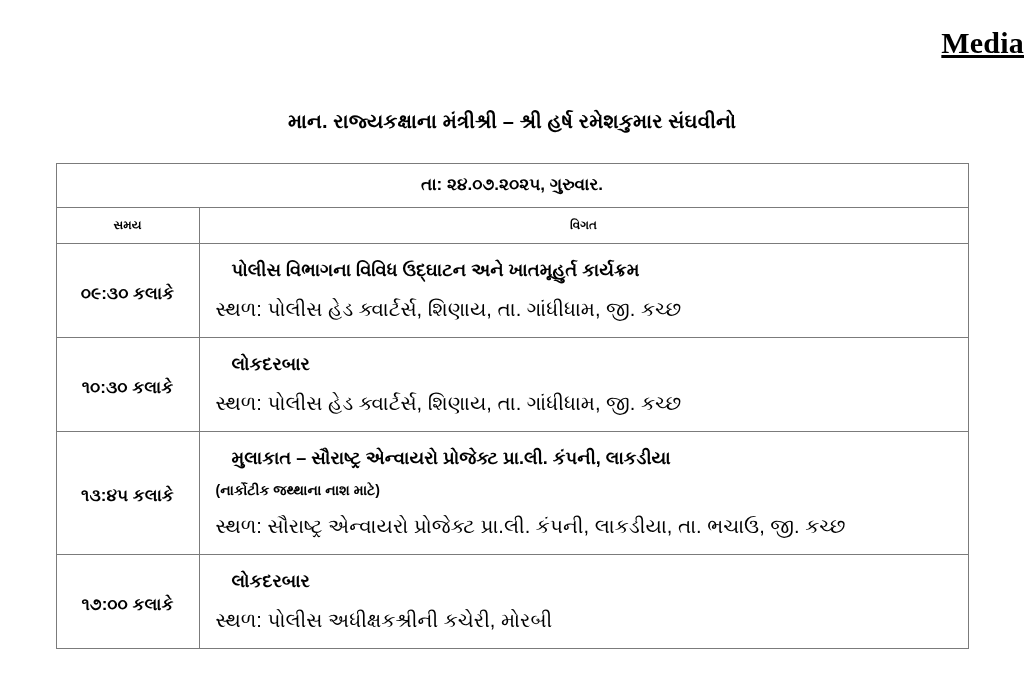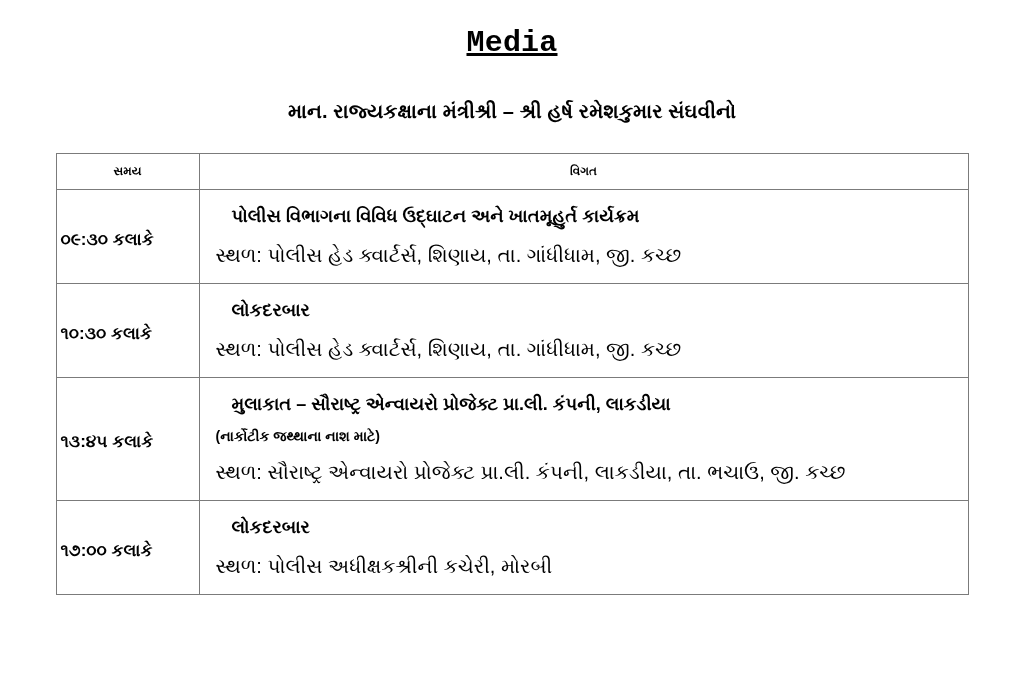--- a/index.html
+++ b/index.html
@@ -14,30 +14,30 @@
     color: #000000;
     overflow: hidden;
   }
   .page {
     position: relative;
     width: 1024px;
     height: 680px;
     box-sizing: border-box;
   }
   .doc-title {
-    text-align: center;
-    font-family: Liberation Mono, monospace;
+    text-align: right;
+    font-family: Liberation Serif, serif;
     font-size: 30px;
     font-weight: bold;
     text-decoration: underline;
     margin: 26px 0 12px 0;
     letter-spacing: 0.2px;
   }
   .subtitle-block {
-    margin-top: 34px;
+    margin-top: 44px;
     text-align: center;
   }
   .subtitle-line {
     font-family: "Liberation Sans", sans-serif;
     font-size: 20px;
     font-weight: bold;
     line-height: 1.75;
     letter-spacing: 0.1px;
   }
   table.schedule {
@@ -62,20 +62,21 @@
     font-weight: bold;
     padding: 10px 6px 11px 6px;
   }
   .col-time {
     width: 143px;
   }
   .col-detail {
     width: 769px;
   }
   .time-cell {
+    text-align: center;
     font-size: 17px;
     font-weight: bold;
     padding: 10px 4px;
     vertical-align: top;
     padding-top: 16px;
   }
   .detail-cell {
     padding: 11px 14px 11px 16px;
     vertical-align: top;
   }
@@ -108,20 +109,23 @@
   <div class="subtitle-block">
     <div class="subtitle-line">માન. રાજ્યકક્ષાના મંત્રીશ્રી – શ્રી હર્ષ રમેશકુમાર સંઘવીનો</div>
   </div>
 
   <table class="schedule">
     <colgroup>
       <col class="col-time">
       <col class="col-detail">
     </colgroup>
     <tbody>
+      <tr class="date-row">
+        <td colspan="2">તા: ૨૪.૦૭.૨૦૨૫, ગુરુવાર.</td>
+      </tr>
       <tr class="head-row">
         <td>સમય</td>
         <td>વિગત</td>
       </tr>
 
       <tr>
         <td class="time-cell">૦૯:૩૦ કલાકે</td>
         <td class="detail-cell">
           <div class="event-title">પોલીસ વિભાગના વિવિધ ઉદ્ઘાટન અને ખાતમૂહુર્ત કાર્યક્રમ</div>
           <div class="event-venue">સ્થળ: પોલીસ હેડ ક્વાર્ટર્સ, શિણાય, તા. ગાંધીધામ, જી. કચ્છ</div>

